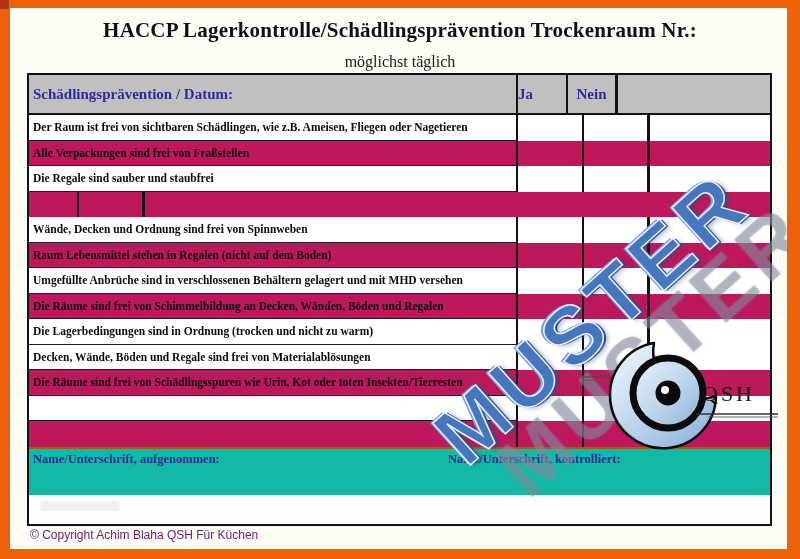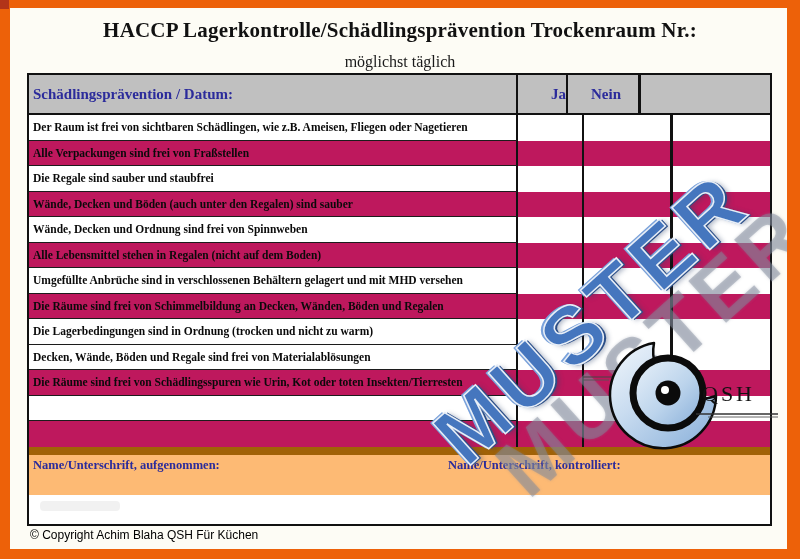--- a/index.html
+++ b/index.html
@@ -46,53 +46,53 @@
     border: 2px solid #111;
     background: #fff;
     z-index: 1;
   }
   .hdr-row {
     display: flex; height: 40px;
     background: #C0C0C0;
     border-bottom: 2px solid #111;
   }
   .cell-item { width: 489px; border-right: 2px solid #111; padding-left: 4px; overflow: hidden; }
-  .cell-ja   { width: 50px;  border-right: 2px solid #111; text-align: right; }
-  .cell-nein { width: 50px;  border-right: 3px solid #111; text-align: left; margin-left: 23px; }
+  .cell-ja   { width: 50px;  border-right: 2px solid #111; text-align: left; }
+  .cell-nein { width: 50px;  border-right: 3px solid #111; text-align: center; }
   .cell-mass { flex: 1; text-align: center; }
   .hdr-row .cell-item, .hdr-row .cell-ja, .hdr-row .cell-nein, .hdr-row .cell-mass {
     font-size: 15px; font-weight: bold; color: #2B2B9B;
     line-height: 38px; white-space: nowrap;
   }
   .body-rows .t-row {
     display: flex; height: 25.5px; gap: 16px;
   }
   .body-rows .t-row.shade { background: #be185d; }
   .body-rows .cell-item {
     font-size: 11.5px; font-weight: bold; color: #0a0a0a;
     line-height: 24px; white-space: nowrap;
     border-bottom: 1px solid #1c1c1c;
   }
   .body-rows .t-row:last-child .cell-item { border-bottom: none; }
   .sig-row {
     position: relative;
-    border-top: 8px solid #a16207;
-    height: 48px; background: #fdba74;
+    border-top: 2px solid #a16207;
+    height: 48px; background: #14b8a6;
   }
   .sig-label {
     position: absolute; top: 3px;
     font-size: 12.5px; font-weight: bold; color: #2B2B9B;
     white-space: nowrap;
   }
   .sig-label.recorded { left: 4px; }
   .sig-label.checked  { left: 383px; margin-left: 36px; }
   .copyright {
     position: absolute; left: 30px; top: 528px;
     font-family: "Liberation Sans", sans-serif;
-    font-size: 12px; color: #000000;
+    font-size: 12px; color: #701a75;
     z-index: 2;
   }
   .faint-smudge {
     position: absolute; left: 40px; top: 501px;
     width: 80px; height: 10px;
     background: rgba(180,180,180,0.18);
     border-radius: 4px;
     z-index: 2;
   }
   
@@ -158,33 +158,32 @@
           <div class="cell-nein"></div>
           <div class="cell-mass"></div>
         </div>
         <div class="t-row">
           <div class="cell-item">Die Regale sind sauber und staubfrei</div>
           <div class="cell-ja"></div>
           <div class="cell-nein"></div>
           <div class="cell-mass"></div>
         </div>
         <div class="t-row shade">
-          <div class="cell-item">Wände, Decken und Böden (auch unter den Regalen) sind sauber</div>
           <div class="cell-ja"></div>
           <div class="cell-nein"></div>
           <div class="cell-mass"></div>
         </div>
         <div class="t-row">
           <div class="cell-item">Wände, Decken und Ordnung sind frei von Spinnweben</div>
           <div class="cell-ja"></div>
           <div class="cell-nein"></div>
           <div class="cell-mass"></div>
         </div>
         <div class="t-row shade">
-          <div class="cell-item">Alle Lebensmittel stehen in Regalen (nicht auf dem Boden)</div>
+          <div class="cell-item">Raum Lebensmittel stehen in Regalen (nicht auf dem Boden)</div>
           <div class="cell-ja"></div>
           <div class="cell-nein"></div>
           <div class="cell-mass"></div>
         </div>
         <div class="t-row">
           <div class="cell-item">Umgefüllte Anbrüche sind in verschlossenen Behältern gelagert und mit MHD versehen</div>
           <div class="cell-ja"></div>
           <div class="cell-nein"></div>
           <div class="cell-mass"></div>
         </div>

